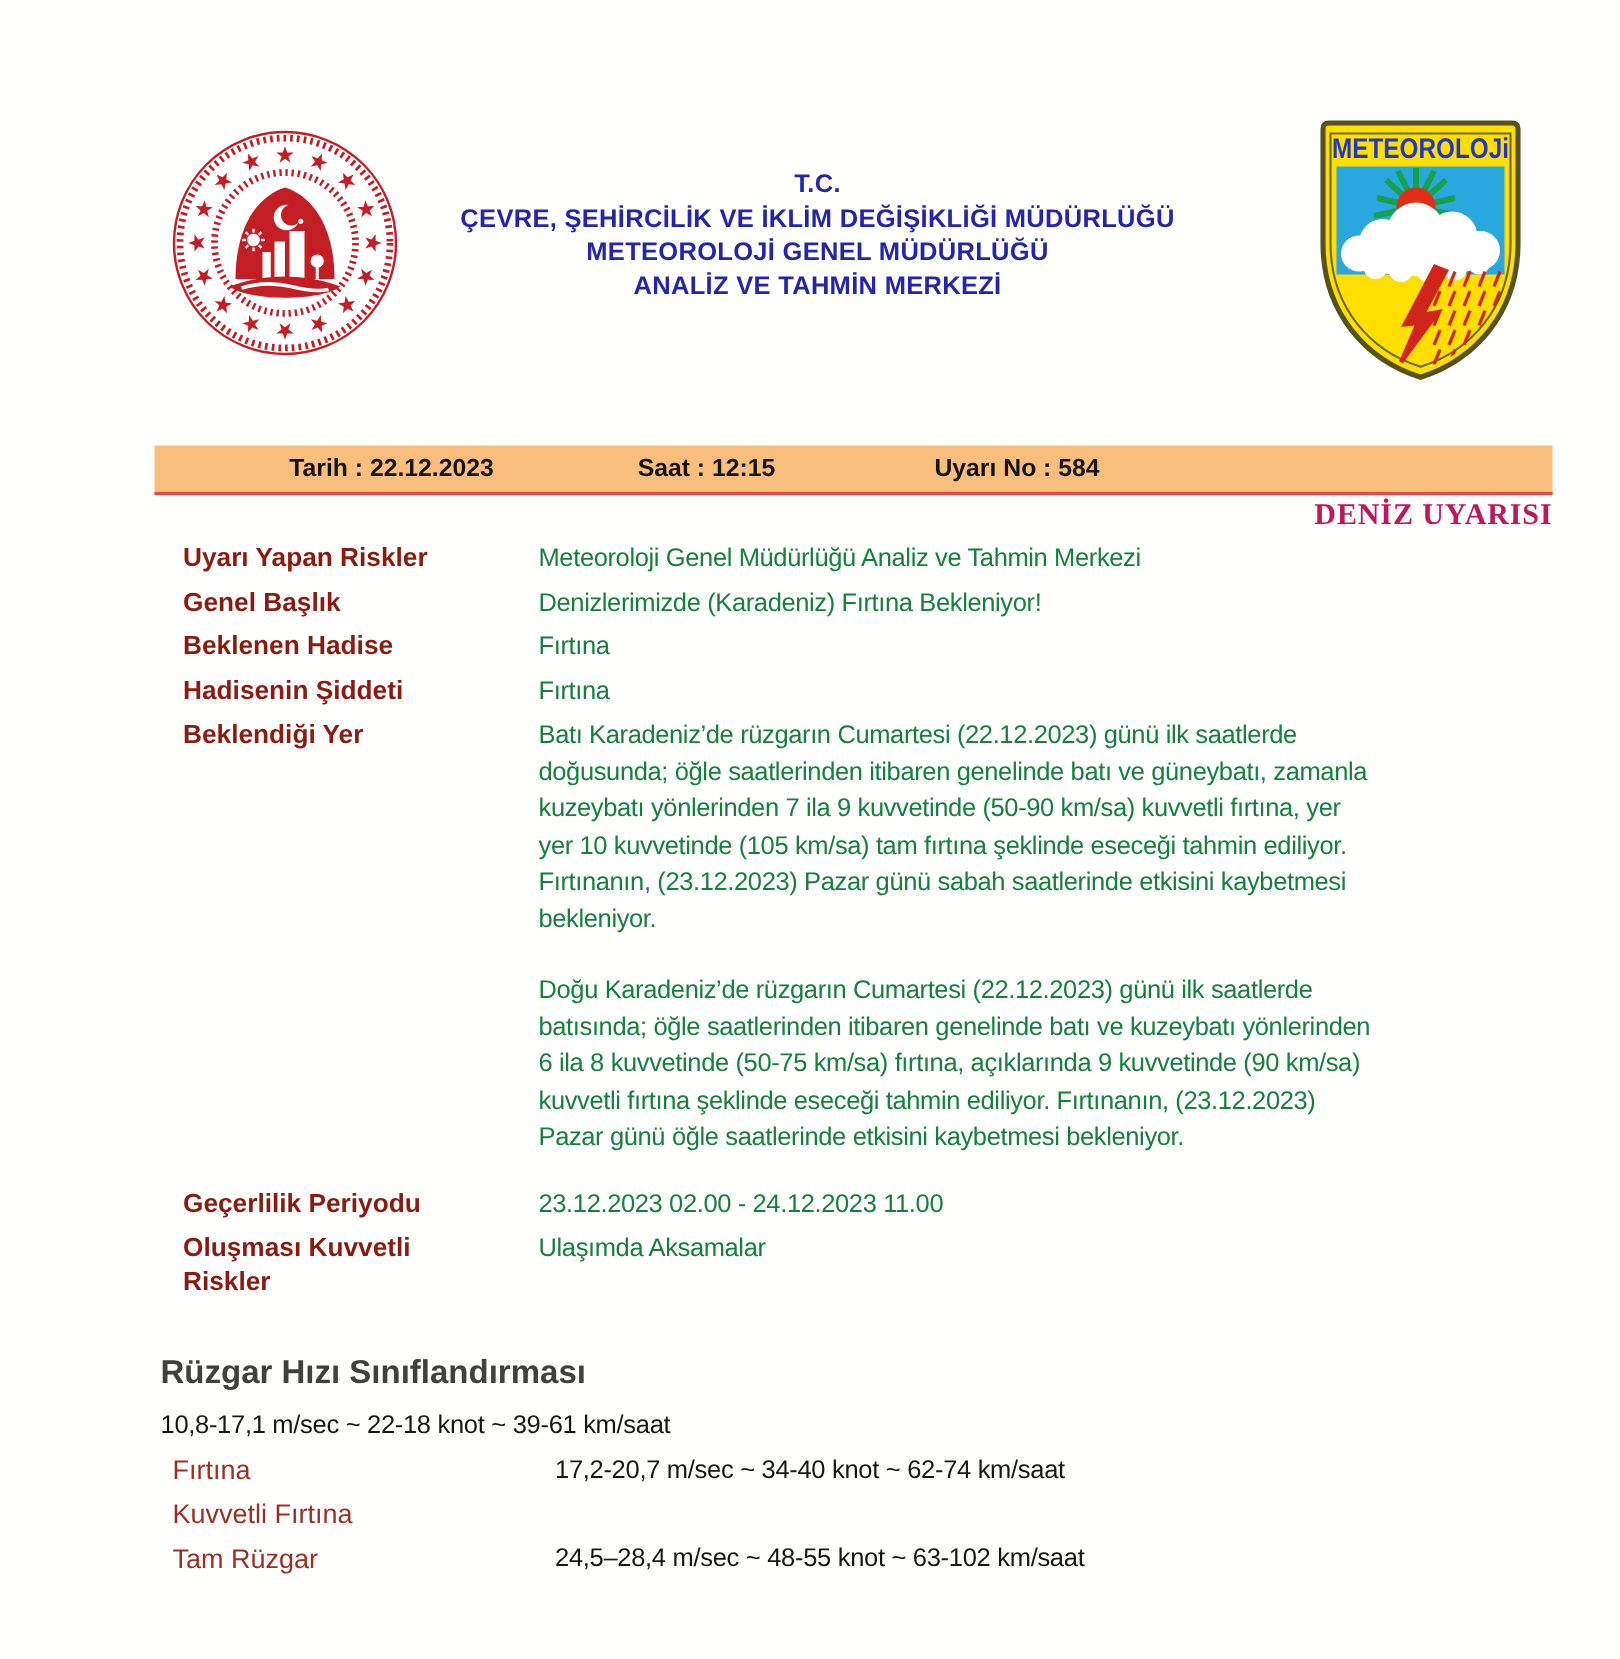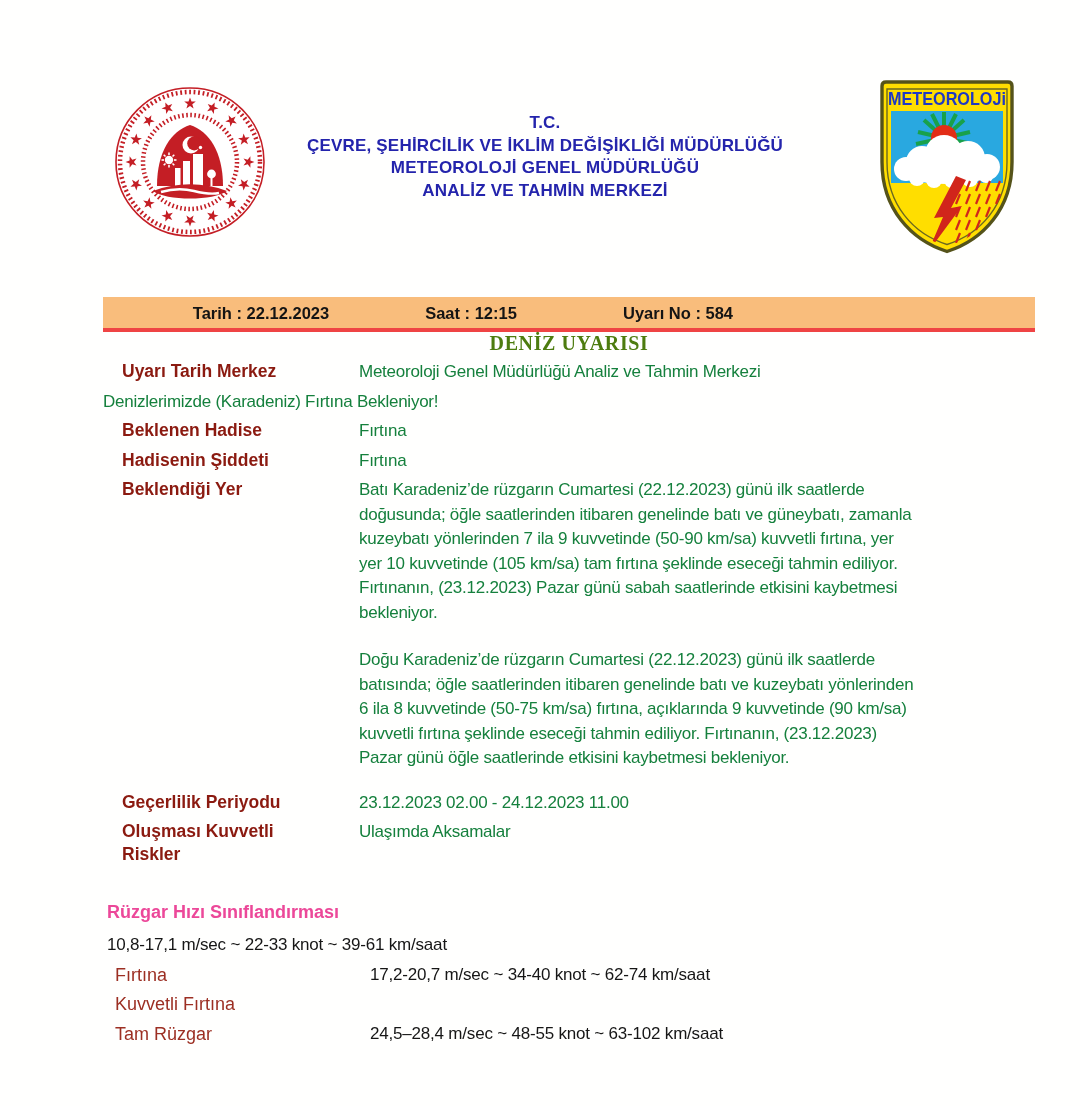--- a/index.html
+++ b/index.html
@@ -12,53 +12,53 @@
   .ministry-logo{position:absolute;left:112px;top:84px;width:156px;height:156px;}
   .met-logo{position:absolute;left:872px;top:76px;width:150px;height:182px;text-align:right;}
   .header-text{
     position:absolute;left:250px;top:112px;width:590px;text-align:center;
     color:#2424AC;font-weight:bold;font-size:17px;line-height:22.5px;letter-spacing:0.2px;
   }
 
   
   .info-bar{
     position:absolute;left:103px;top:297px;width:932px;height:31px;
-    background:#F9BD7C;border-bottom:4px solid #ef4444;
+    background:#F9BD7C;border-bottom:2px solid #ef4444;
   }
   .info-bar span{
     position:absolute;top:50%;transform:translate(-50%,-50%);
     font-weight:bold;font-size:16.5px;color:#141414;white-space:nowrap;
   }
   .ib-date{left:158px;} .ib-time{left:368px;} .ib-no{left:575px;}
 
   
   .doc-title{
-    position:absolute;left:103px;top:332px;width:932px;text-align:center;
+    position:absolute;left:103px;top:332px;width:932px;text-align:right;
     font-family:"Liberation Serif",serif;font-weight:bold;font-size:20px;
-    color:#4d7c0f;letter-spacing:0.6px;
+    color:#be185d;letter-spacing:0.6px;
   }
 
   
   .fields{position:absolute;left:103px;top:360px;width:940px;}
   .f-row{display:flex;align-items:flex-start;margin-bottom:6.5px;}
   .f-label{
     width:256px;min-width:256px;padding-left:19px;box-sizing:border-box;
     color:#8B1A10;font-weight:bold;font-size:17.5px;line-height:23px;
     white-space:pre-line;
   }
   .f-value{
     flex:1;color:#15803d;font-size:17px;line-height:23px;letter-spacing:-0.25px;
   }
   .f-row.para-row{margin-bottom:20px;}
   .para{white-space:pre-line;line-height:24.5px;margin:0 0 23px 0;}
   .para:last-child{margin-bottom:0;}
 
   
   .wind{position:absolute;left:107px;top:902px;width:940px;}
-  .wind-title{color:#ec4899;font-weight:bold;font-size:18px;margin-bottom:11px;}
+  .wind-title{color:#404040;font-weight:bold;font-size:22px;margin-bottom:11px;}
   .w-row{display:flex;align-items:flex-start;margin-bottom:7px;}
   .w-label{
     width:263px;min-width:263px;padding-left:8px;box-sizing:border-box;
     color:#9C2F23;font-size:18px;line-height:22.5px;
   }
   .w-value{
     flex:1;color:#161616;font-size:17px;line-height:22.5px;
     letter-spacing:-0.2px;white-space:pre-wrap;
   }
 </style>
@@ -176,24 +176,25 @@
   <div class="info-bar">
     <span class="ib-date">Tarih : 22.12.2023</span>
     <span class="ib-time">Saat : 12:15</span>
     <span class="ib-no">Uyarı No : 584</span>
   </div>
 
   <div class="doc-title">DENİZ UYARISI</div>
 
   <div class="fields">
     <div class="f-row">
-      <div class="f-label">Uyarı Tarih Merkez</div>
+      <div class="f-label">Uyarı Yapan Riskler</div>
       <div class="f-value">Meteoroloji Genel Müdürlüğü Analiz ve Tahmin Merkezi</div>
     </div>
     <div class="f-row">
+      <div class="f-label">Genel Başlık</div>
       <div class="f-value">Denizlerimizde (Karadeniz) Fırtına Bekleniyor!</div>
     </div>
     <div class="f-row">
       <div class="f-label">Beklenen Hadise</div>
       <div class="f-value">Fırtına</div>
     </div>
     <div class="f-row">
       <div class="f-label">Hadisenin Şiddeti</div>
       <div class="f-value">Fırtına</div>
     </div>
@@ -220,21 +221,21 @@
     <div class="f-row">
       <div class="f-label">Oluşması Kuvvetli
 Riskler</div>
       <div class="f-value">Ulaşımda Aksamalar</div>
     </div>
   </div>
 
   <div class="wind">
     <div class="wind-title">Rüzgar Hızı Sınıflandırması</div>
     <div class="w-row">
-      <div class="w-value">10,8-17,1 m/sec ~ 22-33 knot ~ 39-61 km/saat</div>
+      <div class="w-value">10,8-17,1 m/sec ~ 22-18 knot ~ 39-61 km/saat</div>
     </div>
     <div class="w-row">
       <div class="w-label">Fırtına</div>
       <div class="w-value">17,2-20,7 m/sec ~ 34-40 knot ~ 62-74 km/saat</div>
     </div>
     <div class="w-row">
       <div class="w-label">Kuvvetli Fırtına</div>
     </div>
     <div class="w-row">
       <div class="w-label">Tam Rüzgar</div>

